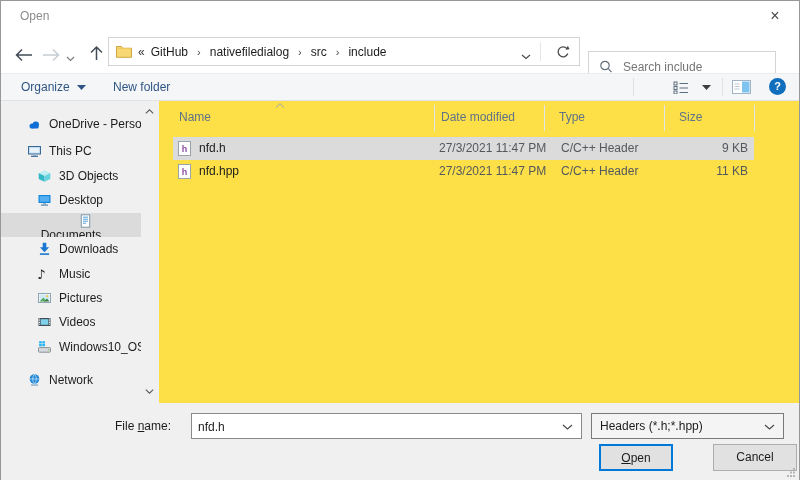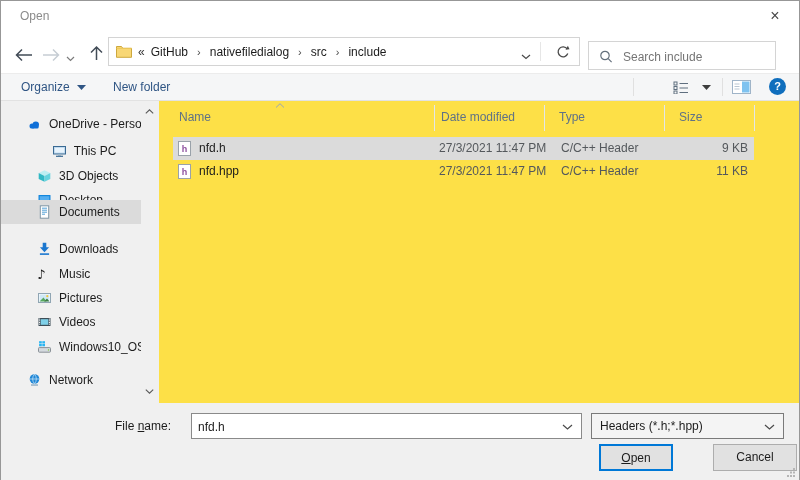--- a/index.html
+++ b/index.html
@@ -14,21 +14,21 @@
   .navbar{position:absolute;left:0;top:30px;right:0;height:42px;background:#fff;}
   .navbtn{position:absolute;width:24px;height:20px;display:flex;align-items:center;justify-content:center;}
   .addressbar{position:absolute;left:107px;top:6px;width:472px;height:29px;background:#fff;
     border:1px solid #d4d4d4;box-sizing:border-box;display:flex;align-items:center;padding-left:7px;}
   .crumb{padding:0 2px;white-space:nowrap;}
   .crumb-sep{padding:0 7px;color:#4a4a4a;font-size:11px;}
   .bc-overflow{margin:0 4px 0 6px;color:#333;}
   .ab-chevron{position:absolute;right:48px;top:11px;}
   .ab-divider{position:absolute;right:38px;top:4px;bottom:4px;width:1px;background:#e6e6e6;}
   .ab-refresh{position:absolute;right:9px;top:7px;}
-  .searchbox{position:absolute;left:587px;top:10px;width:188px;height:29px;background:#fff;
+  .searchbox{position:absolute;left:587px;top:20px;width:188px;height:29px;background:#fff;
     border:1px solid #d4d4d4;box-sizing:border-box;}
   .searchbox svg{position:absolute;left:10px;top:7px;}
   .searchbox input{position:absolute;left:32px;top:1px;width:158px;height:25px;border:none;outline:none;
     font-family:inherit;font-size:12px;color:#1c1c1c;background:transparent;}
   .searchbox input::placeholder{color:#757575;opacity:1;}
   
   .toolbar{position:absolute;left:0;top:72px;right:0;height:28px;background:#f5f6f7;box-sizing:border-box;
     border-top:1px solid #ececec;border-bottom:1px solid #e2e2e2;}
   .tool-item{position:absolute;top:0;height:26px;line-height:26px;color:#2f5584;display:flex;align-items:center;}
   .tool-sep{position:absolute;top:4px;height:18px;width:1px;background:#e0e0e0;}
@@ -189,21 +189,21 @@
           <svg width="15" height="13" viewBox="0 0 14 13">
         <g fill="#0f6fd7">
               <circle cx="4.6" cy="8" r="2.6"></circle>
               <circle cx="8.3" cy="6.6" r="3.2"></circle>
               <rect x="4.2" y="7.4" width="7" height="3.2" rx="1.6"></rect>
             </g>
       </svg>
         </span>
       <span class="lbl">OneDrive - Person</span>
     </div>
-    <div class="side-item" style="top:38px;justify-content:center;">
+    <div class="side-item" style="top:38px;">
       <span class="ic">
           <svg width="15" height="14" viewBox="0 0 14 14">
         <rect x="1" y="2.5" width="12" height="7.5" fill="#bfd9ee" stroke="#3a6a93"></rect>
         <rect x="2.4" y="3.9" width="9.2" height="4.7" fill="#e8f4fd"></rect>
         <rect x="5.5" y="10.2" width="3" height="1.5" fill="#9db6c9"></rect>
         <rect x="3.5" y="11.7" width="7" height="1.2" fill="#3a6a93"></rect>
       </svg>
         </span>
       <span class="lbl">This PC</span>
     </div>
@@ -221,21 +221,21 @@
       <span class="ic">
           <svg width="15" height="14" viewBox="0 0 14 14">
         <rect x="1" y="2" width="12" height="8" rx="0.5" fill="#1486dc"></rect>
         <rect x="2.2" y="3.2" width="9.6" height="5.6" fill="#55aef0"></rect>
         <rect x="5.5" y="10" width="3" height="1.5" fill="#9db6c9"></rect>
         <rect x="3.5" y="11.5" width="7" height="1.2" fill="#5a87a8"></rect>
       </svg>
         </span>
       <span class="lbl">Desktop</span>
     </div>
-    <div class="side-item lvl2 selected" style="top:99px;">
+    <div class="side-item lvl2 selected" style="top:112px;flex-direction:column;">
       <span class="ic">
           <svg width="15" height="14" viewBox="0 0 14 14">
         <rect x="2.8" y="0.8" width="8.4" height="12.4" fill="#fff" stroke="#7f96a6"></rect>
         <path d="M4.5 3.2h5M4.5 5.2h5M4.5 7.2h5M4.5 9.2h3" stroke="#3f96d2" stroke-width="0.9" fill="none"></path>
       </svg>
         </span>
       <span class="lbl">Documents</span>
     </div>
     <div class="side-item lvl2" style="top:136px;">
       <span class="ic">

